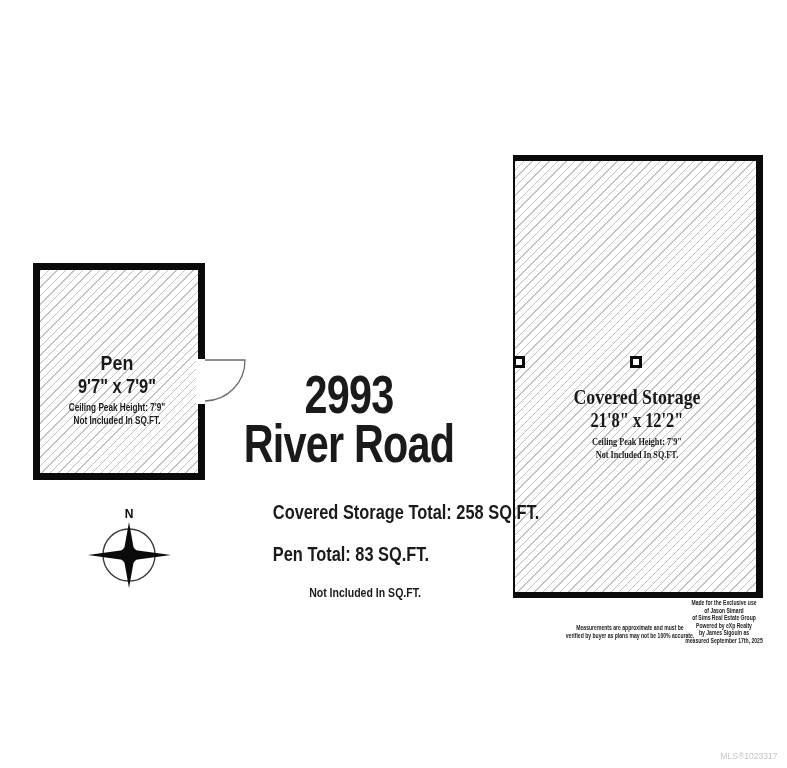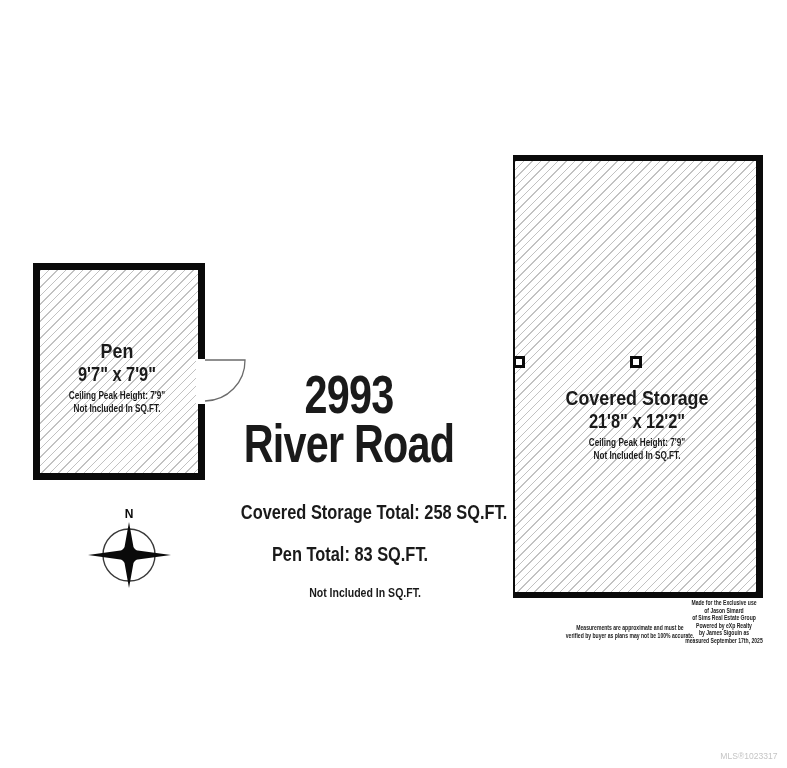--- a/index.html
+++ b/index.html
@@ -12,50 +12,50 @@
   .room.storage{left:513px;top:155px;width:250px;height:443px;border-width:6px 7px 6px 2px;}
   .door-gap{left:196px;top:359px;width:10px;height:45px;background:#fff;}
   .post{box-sizing:border-box;width:12px;height:12px;border:3px solid #0a0a0a;background:#fff;}
   .room-label{text-align:center;}
   .room-label .name,.room-label .dims{font-weight:bold;font-size:21px;line-height:23px;white-space:nowrap;}
   .room-label .sub{font-weight:bold;font-size:10.5px;line-height:12.5px;white-space:nowrap;}
   .cx{display:block;transform:scaleX(0.78);transform-origin:50% 50%;}
   .cx85{display:block;transform:scaleX(0.85);transform-origin:50% 50%;}
   .title{left:209px;top:370px;width:280px;text-align:center;font-weight:bold;
          font-size:53px;line-height:49px;letter-spacing:-1px;}
-  .total{left:210px;width:280px;text-align:center;font-weight:bold;font-size:21px;white-space:nowrap;}
+  .total{left:242px;width:280px;font-weight:bold;font-size:21px;white-space:nowrap;}
   .note-line{left:225px;top:585px;width:280px;text-align:center;font-weight:bold;font-size:13.5px;white-space:nowrap;}
   .fineprint{font-weight:bold;font-size:6.5px;line-height:7.5px;text-align:center;color:#222;}
   .disclaimer{left:520px;top:624px;width:220px;}
   .credits{left:658px;top:599px;width:132px;}
   .mls{right:9px;top:750px;font-size:9.5px;color:#c5c5c5;letter-spacing:0;transform:scaleX(0.9);transform-origin:100% 50%;}
   svg{display:block;}
 </style>
 </head>
 <body>
 
 <div class="abs room pen hatch"></div>
 
 <div class="abs door-gap"></div>
 
 <svg class="abs" style="left:204px;top:357px;" width="48" height="50" viewBox="0 0 48 50">
   <path d="M1 3 H41 A40.5 40.5 0 0 1 1 44" fill="none" stroke="#6b6b6b" stroke-width="1.3"></path>
 </svg>
 
-<div class="abs room-label" style="left:36px;top:339px;width:162px;">
+<div class="abs room-label" style="left:36px;top:351px;width:162px;">
   <span class="name cx85">Pen</span>
   <span class="dims cx">9'7" x 7'9"</span>
   <span class="sub cx" style="margin-top:4px;">Ceiling Peak Height: 7'9"</span>
   <span class="sub cx">Not Included In SQ.FT.</span>
 </div>
 
 <div class="abs room storage hatch"></div>
 <div class="abs post" style="left:513px;top:356px;"></div>
 <div class="abs post" style="left:630px;top:356px;"></div>
-<div class="abs room-label" style="left:517px;top:386px;width:240px;">
+<div class="abs room-label" style="left:517px;top:386px;width:240px;font-family:Liberation Serif, serif;">
   <span class="name cx85">Covered Storage</span>
   <span class="dims cx">21'8" x 12'2"</span>
   <span class="sub cx" style="margin-top:4px;">Ceiling Peak Height: 7'9"</span>
   <span class="sub cx">Not Included In SQ.FT.</span>
 </div>
 
 <div class="abs title">
   <span class="cx">2993</span>
   <span class="cx">River Road</span>
 </div>

